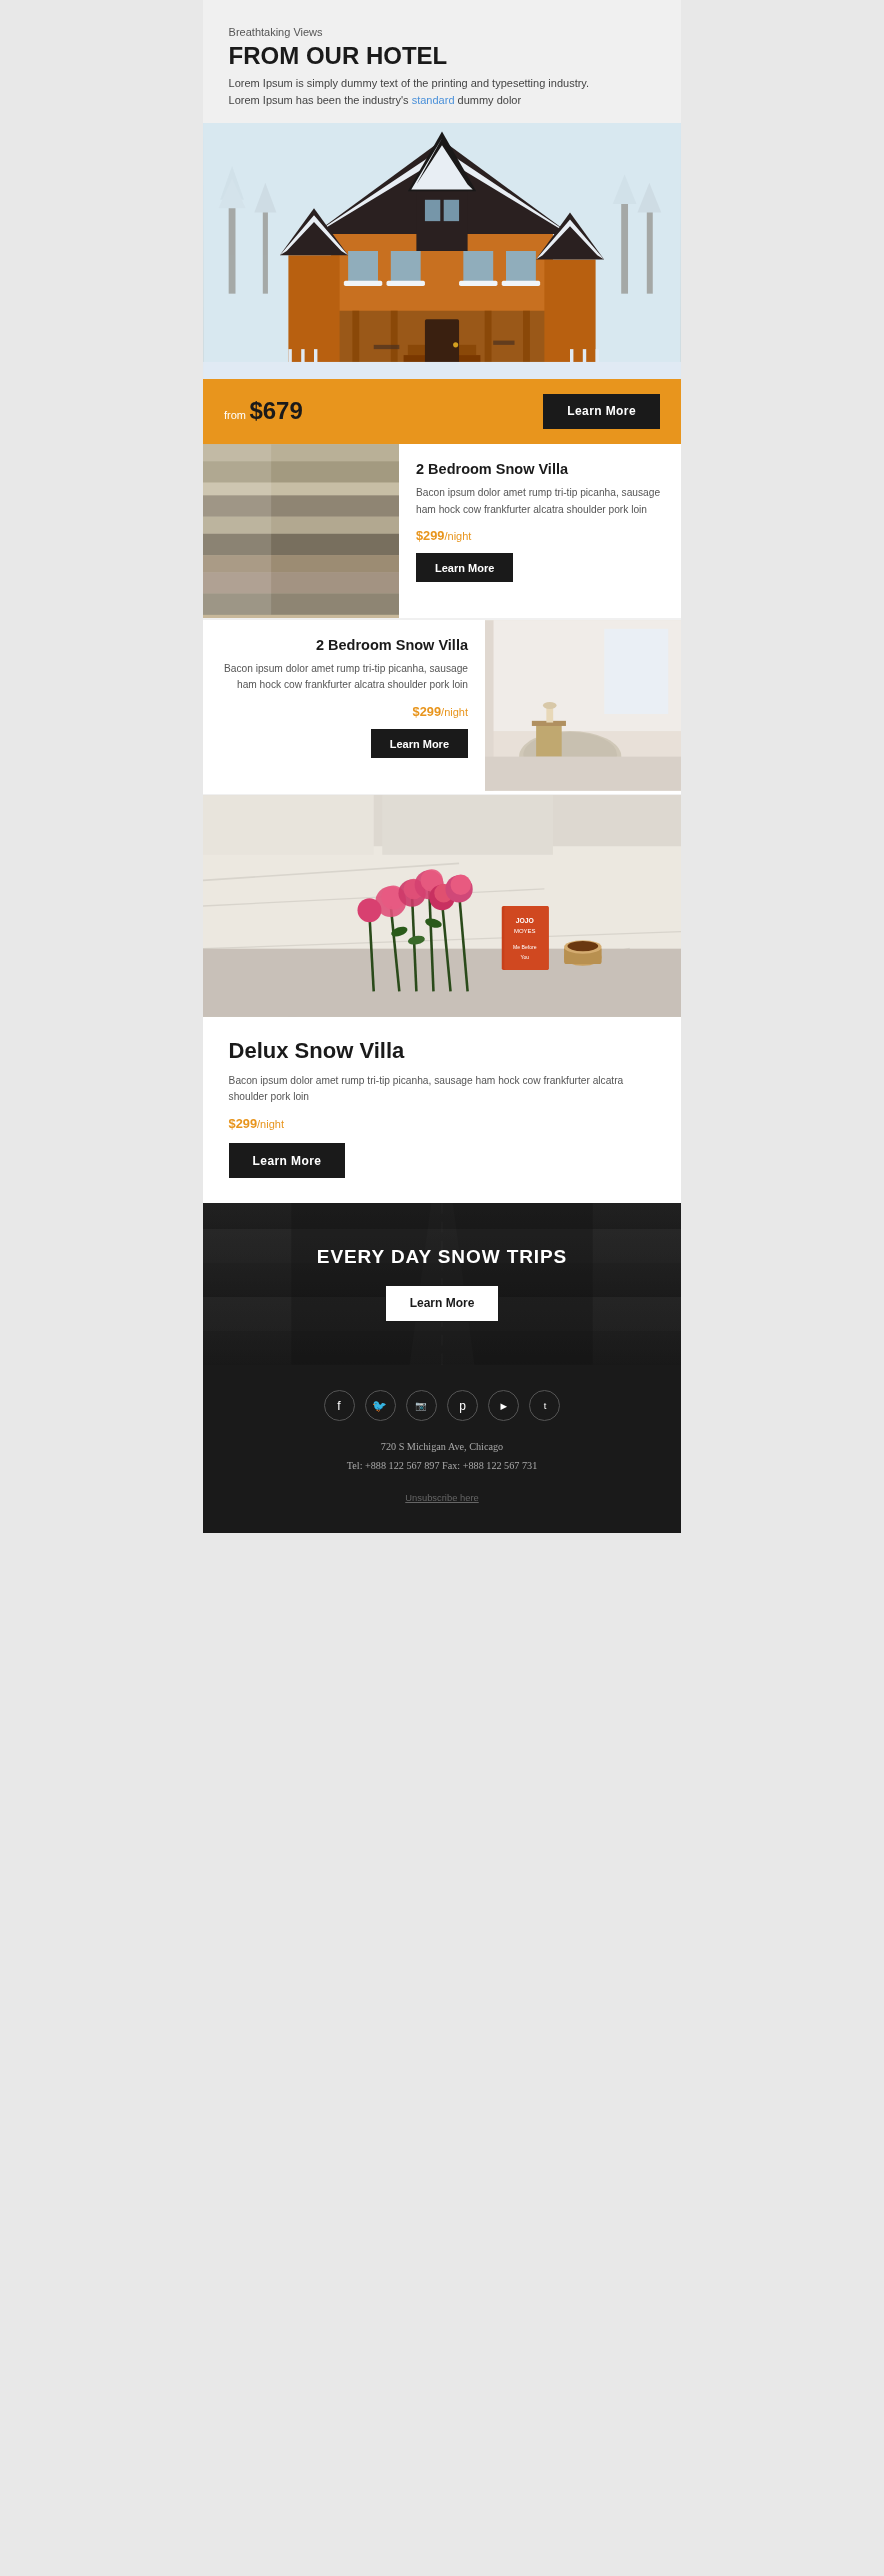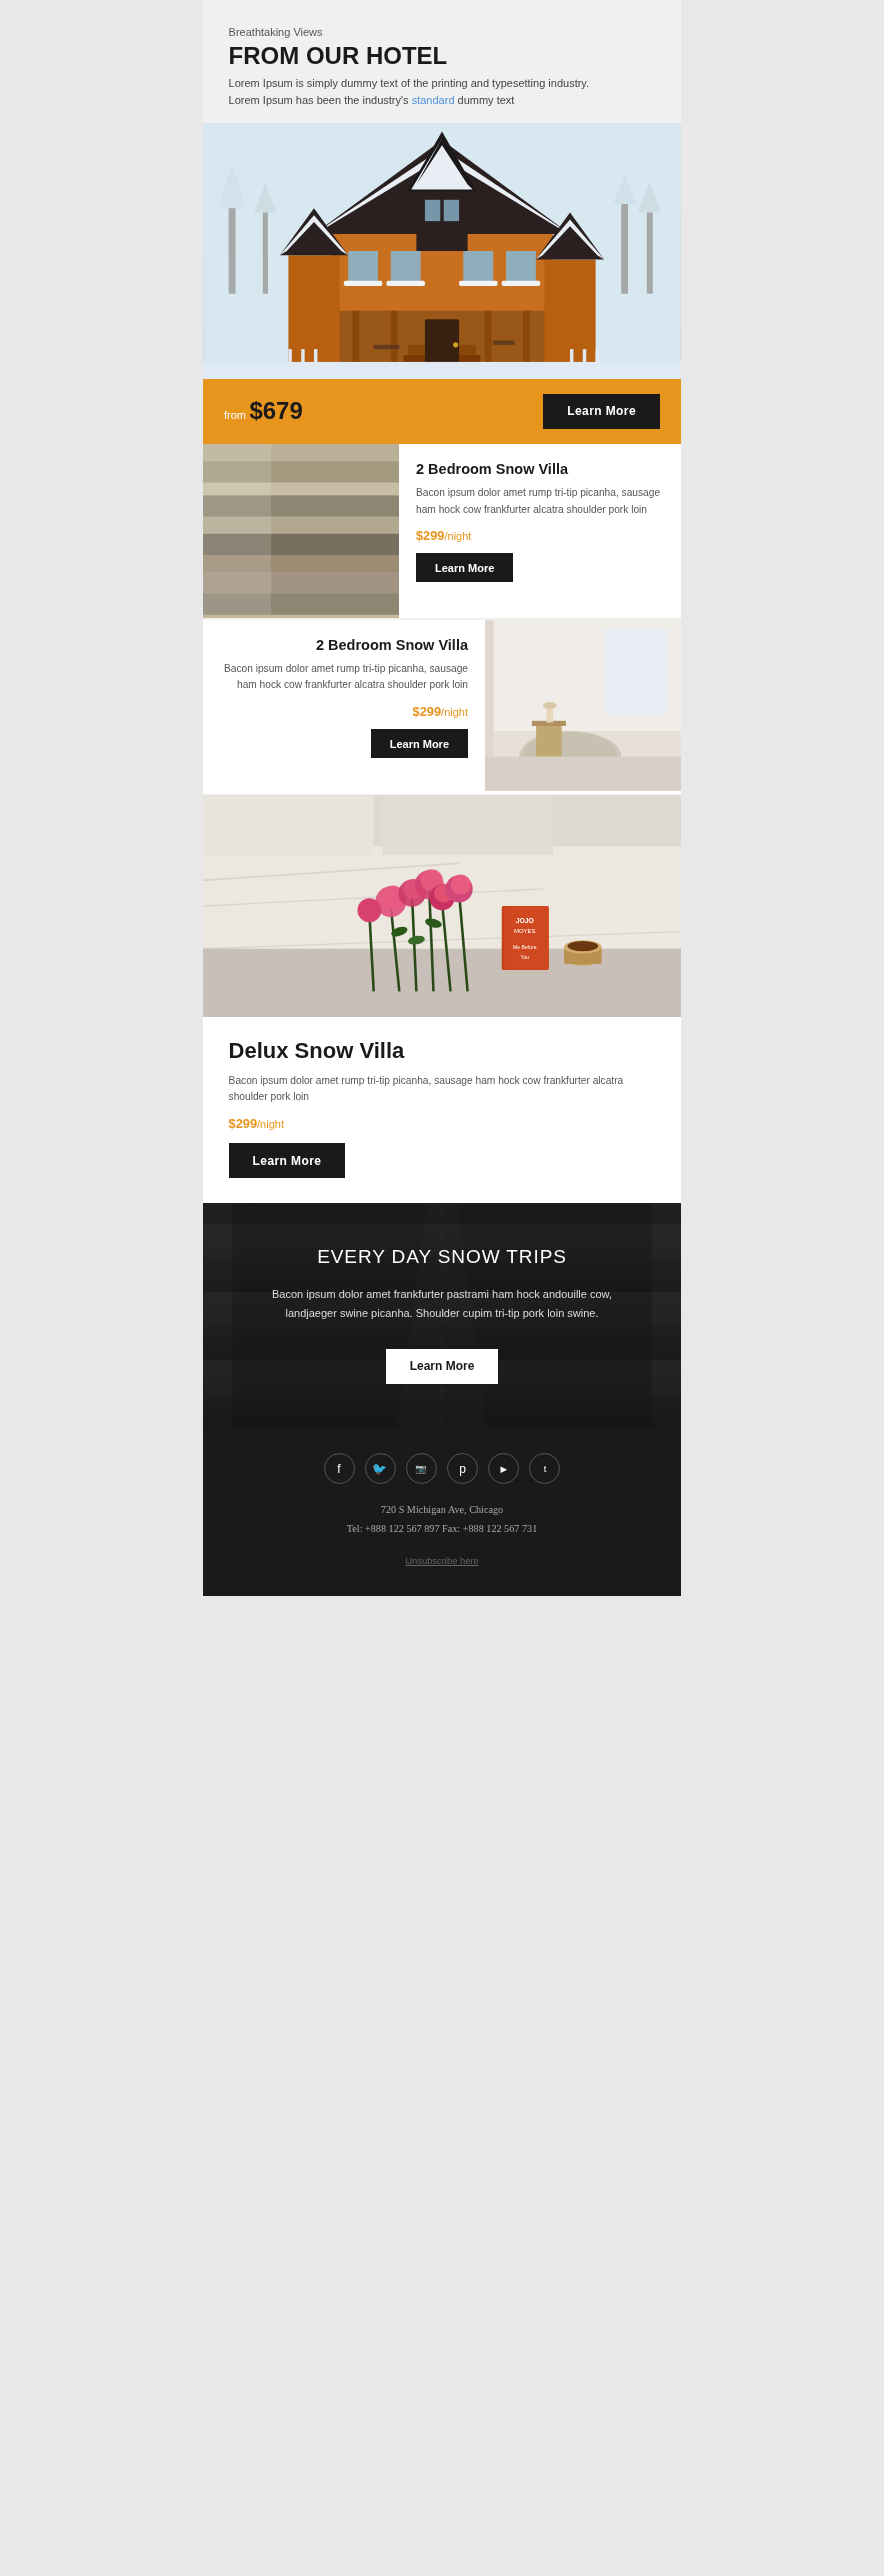--- a/index.html
+++ b/index.html
@@ -220,21 +220,21 @@
       position: absolute;
       top: 0; left: 0; right: 0; bottom: 0;
       background: linear-gradient(rgba(30,30,30,0.7), rgba(20,20,20,0.85));
     }
     .snow-trips-content {
       position: relative;
       z-index: 2;
     }
     .snow-trips-section .section-title {
       font-size: 19px;
-      font-weight: 400;
+      font-weight: 700;
       color: #fff;
       letter-spacing: 0.9px;
       margin-bottom: 17px;
     }
     .snow-trips-section .section-desc {
       font-size: 11px;
       color: #ddd;
       line-height: 1.7;
       margin-bottom: 25.6px;
       max-width: 341px;
@@ -299,21 +299,21 @@
 
 <div class="page-wrapper">
 
   <div class="header-section">
     <p class="subtitle">Breathtaking Views</p>
     <h1 class="main-title">FROM OUR HOTEL</h1>
     <p class="description">
       <span>Lorem Ipsum is simply dummy text of the printing and typesetting industry.</span><br>
       <span>Lorem Ipsum has been the industry's</span>
       <a href="#">standard</a>
-      <span>dummy text</span>
+      <span>dummy dolor</span>
     </p>
   </div>
 
   <div class="hero-image-container">
     
     <svg viewBox="0 0 560 300" width="100%" height="100%" xmlns="http://www.w3.org/2000/svg">
 
       <rect x="0" y="0" width="560" height="300" fill="#d8e8f0"></rect>
 
       <g opacity="0.4">
@@ -541,21 +541,20 @@
       <rect x="0" y="0" width="560" height="300" fill="#1a1a1a"></rect>
 
       <polygon points="220,300 340,300 300,0 260,0" fill="#333"></polygon>
 
       <line x1="280" y1="300" x2="280" y2="0" stroke="#555" stroke-width="3" stroke-dasharray="20,15"></line>
 
       <rect x="0" y="0" width="560" height="300" fill="rgba(10,10,10,0.6)"></rect>
     </svg>
     <div class="snow-trips-content">
       <h2 class="section-title">EVERY DAY SNOW TRIPS</h2>
-      <p class="section-desc">Bacon ipsum dolor amet frankfurter pastrami ham hock andouille cow, landjaeger swine picanha. Shoulder cupim tri-tip pork loin swine.</p>
       <button class="learn-more-btn-white">Learn More</button>
     </div>
   </div>
 
   <div class="social-section">
     <div class="social-icons">
       <div class="social-icon">f</div>
       <div class="social-icon">🐦</div>
       <div class="social-icon" style="font-size:9.4px;">📷</div>
       <div class="social-icon">p</div>

